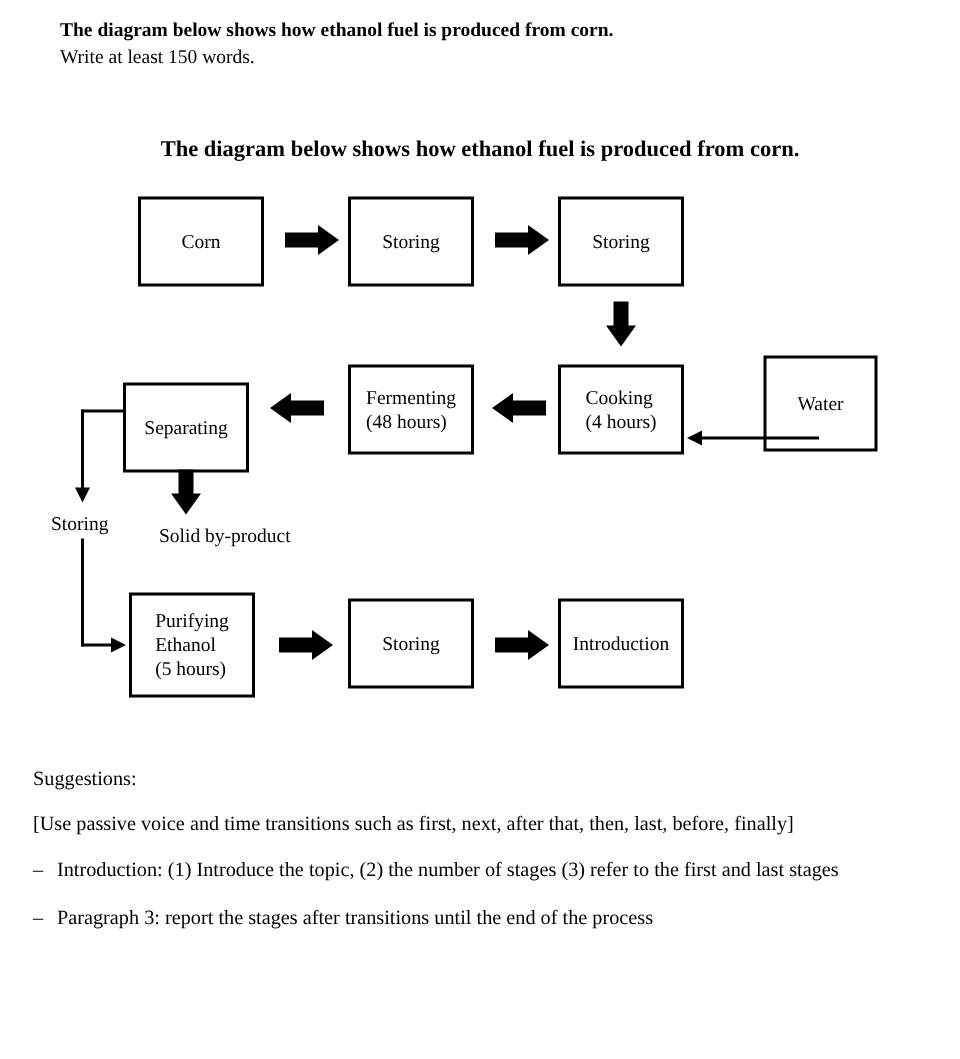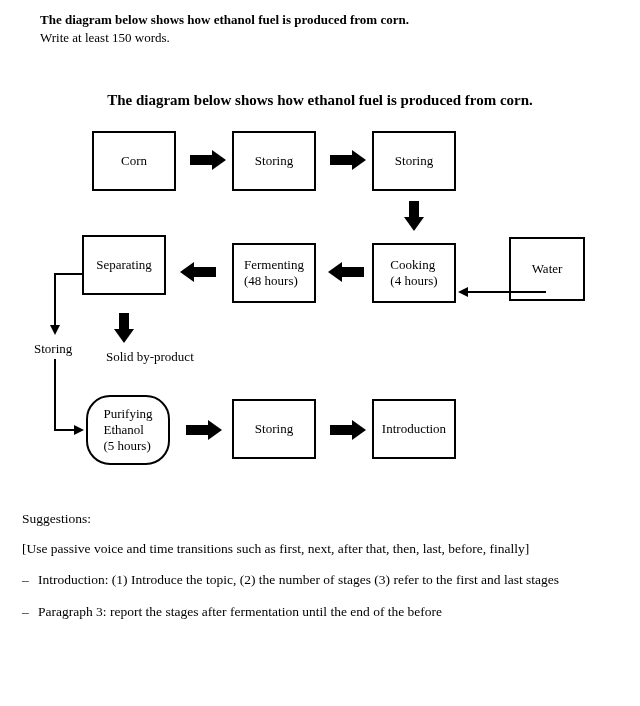--- a/index.html
+++ b/index.html
@@ -129,21 +129,21 @@
     </div>
   <div class="node small" style="left:352px; top:4px;">
       <span>Storing</span>
     </div>
 
   <div class="arrow right" style="left:170px; top:28px;"></div>
   <div class="arrow right" style="left:310px; top:28px;"></div>
 
   <div class="arrow down" style="left:389px; top:74px;"></div>
 
-  <div class="node small" style="left:62px; top:108px;">
+  <div class="node small" style="left:62px; top:128px;">
       <span>Separating</span>
     </div>
   <div class="node small" style="left:212px; top:116px; white-space:pre-line;"><span>Fermenting
 (48 hours)</span></div>
   <div class="node small" style="left:352px; top:116px; white-space:pre-line;"><span>Cooking
 (4 hours)</span></div>
   <div class="node water" style="left:489px; top:92px;margin-top:18px;">
       <span>Water</span>
     </div>
 
@@ -157,33 +157,33 @@
   <div class="thinline" style="left:34px; top:146px; width:2px; height:54px;"></div>
   <div class="thinarrow-down" style="left:30px; top:198px;"></div>
   <div class="label" style="left:14px; top:214px;">Storing</div>
   <div class="thinline" style="left:34px; top:232px; width:2px; height:72px;"></div>
   <div class="thinline" style="left:34px; top:302px; width:22px; height:2px;"></div>
   <div class="thinarrow-right" style="left:54px; top:298px;"></div>
 
   <div class="arrow down" style="left:99px; top:186px;"></div>
   <div class="label" style="left:86px; top:222px;">Solid by-product</div>
 
-  <div class="node small" style="left:66px; top:268px; white-space:pre-line; height:70px;border-radius:24px;"><span>Purifying
+  <div class="node small" style="left:66px; top:268px; white-space:pre-line; height:70px;"><span>Purifying
 Ethanol
 (5 hours)</span></div>
   <div class="node small" style="left:212px; top:272px;">
       <span>Storing</span>
     </div>
   <div class="node small" style="left:352px; top:272px;">
       <span>Introduction</span>
     </div>
 
   <div class="arrow right" style="left:166px; top:298px;"></div>
   <div class="arrow right" style="left:310px; top:298px;"></div>
 
 </div>
 
 <div class="suggestions">
   <div class="sugg-heading">Suggestions:</div>
   <div class="sugg-para">[Use passive voice and time transitions such as first, next, after that, then, last, before, finally]</div>
   <div class="sugg-bullet"><span>Introduction: (1) Introduce the topic, (2) the number of stages (3) refer to the first and last stages</span></div>
-  <div class="sugg-bullet"><span>Paragraph 3: report the stages after fermentation until the end of the before</span></div>
+  <div class="sugg-bullet"><span>Paragraph 3: report the stages after transitions until the end of the process</span></div>
 </div>
 
 </body></html>

